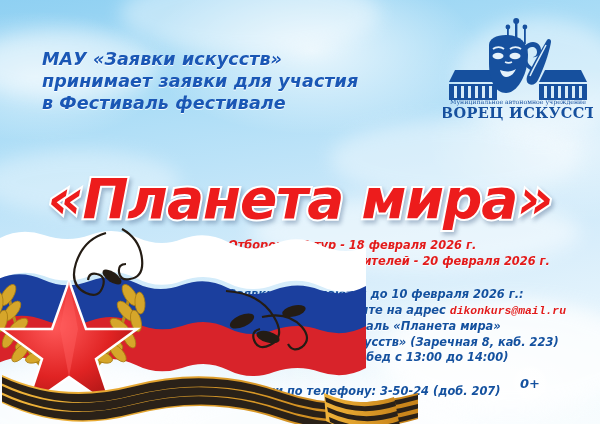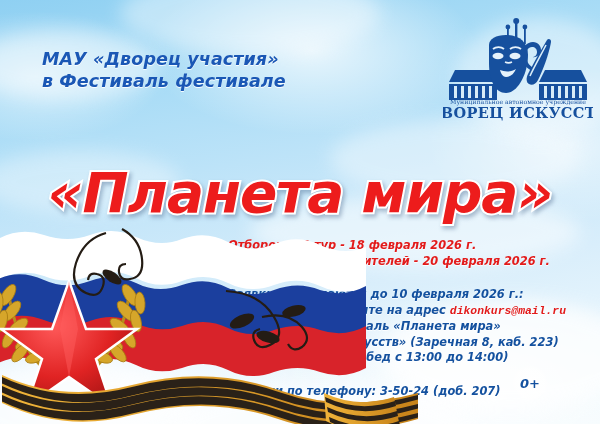--- a/index.html
+++ b/index.html
@@ -44,21 +44,21 @@
     font-style:italic;font-weight:bold;
     font-size:17.5px;line-height:22px;
     color:#1a57b5;
     letter-spacing:.1px;
     text-shadow:0 1px 0 rgba(255,255,255,.85);
   }
   .headline div{white-space:nowrap;}
 
   
   .title{
-    position:absolute;left:0;top:162px;width:600px;
+    position:absolute;left:0;top:168px;width:600px;
     text-align:center;
     font-family:"DejaVu Sans", sans-serif;
     font-style:italic;font-weight:bold;
     font-size:55px;line-height:62px;
     color:#ed1c1c;
     letter-spacing:-1px;
     -webkit-text-stroke:4px #ffffff;
     paint-order:stroke fill;
     filter:drop-shadow(2px 3px 2px rgba(60,90,130,.38));
   }
@@ -163,21 +163,22 @@
         <path d="M104 28c-6 10-14 24-19 34-2 4-2 8 1 10 3 2 7 0 9-4 5-10 11-26 13-38 .4-2.6-2.6-4.2-4-2z" fill="#16509e"></path>
         <path d="M103 33c-5 10-12 22-16 31" stroke="#d7ecf8" stroke-width="1.6" fill="none"></path>
       </g>
 
       <text x="75" y="92" text-anchor="middle" font-family="DejaVu Serif, serif" font-size="6.2" fill="#16509e">Муниципальное автономное учреждение</text>
       <text x="75" y="106" text-anchor="middle" font-family="DejaVu Serif, serif" font-size="14.5" font-weight="bold" fill="#16509e" letter-spacing=".4">«ДВОРЕЦ ИСКУССТВ»</text>
     </svg>
   </div>
 
   <div class="headline">
-    <div>МАУ «Дворец участия»</div>
+    <div>МАУ «Заявки искусств»</div>
+    <div>принимает заявки для участия</div>
     <div>в Фестиваль фестивале</div>
   </div>
 
   <div class="title">«Планета мира»</div>
 
   <div class="info">
     <div class="dates">
       <div>Отборочный тур - 18 февраля 2026 г.</div>
       <div>Награждение победителей - 20 февраля 2026 г.</div>
     </div>

